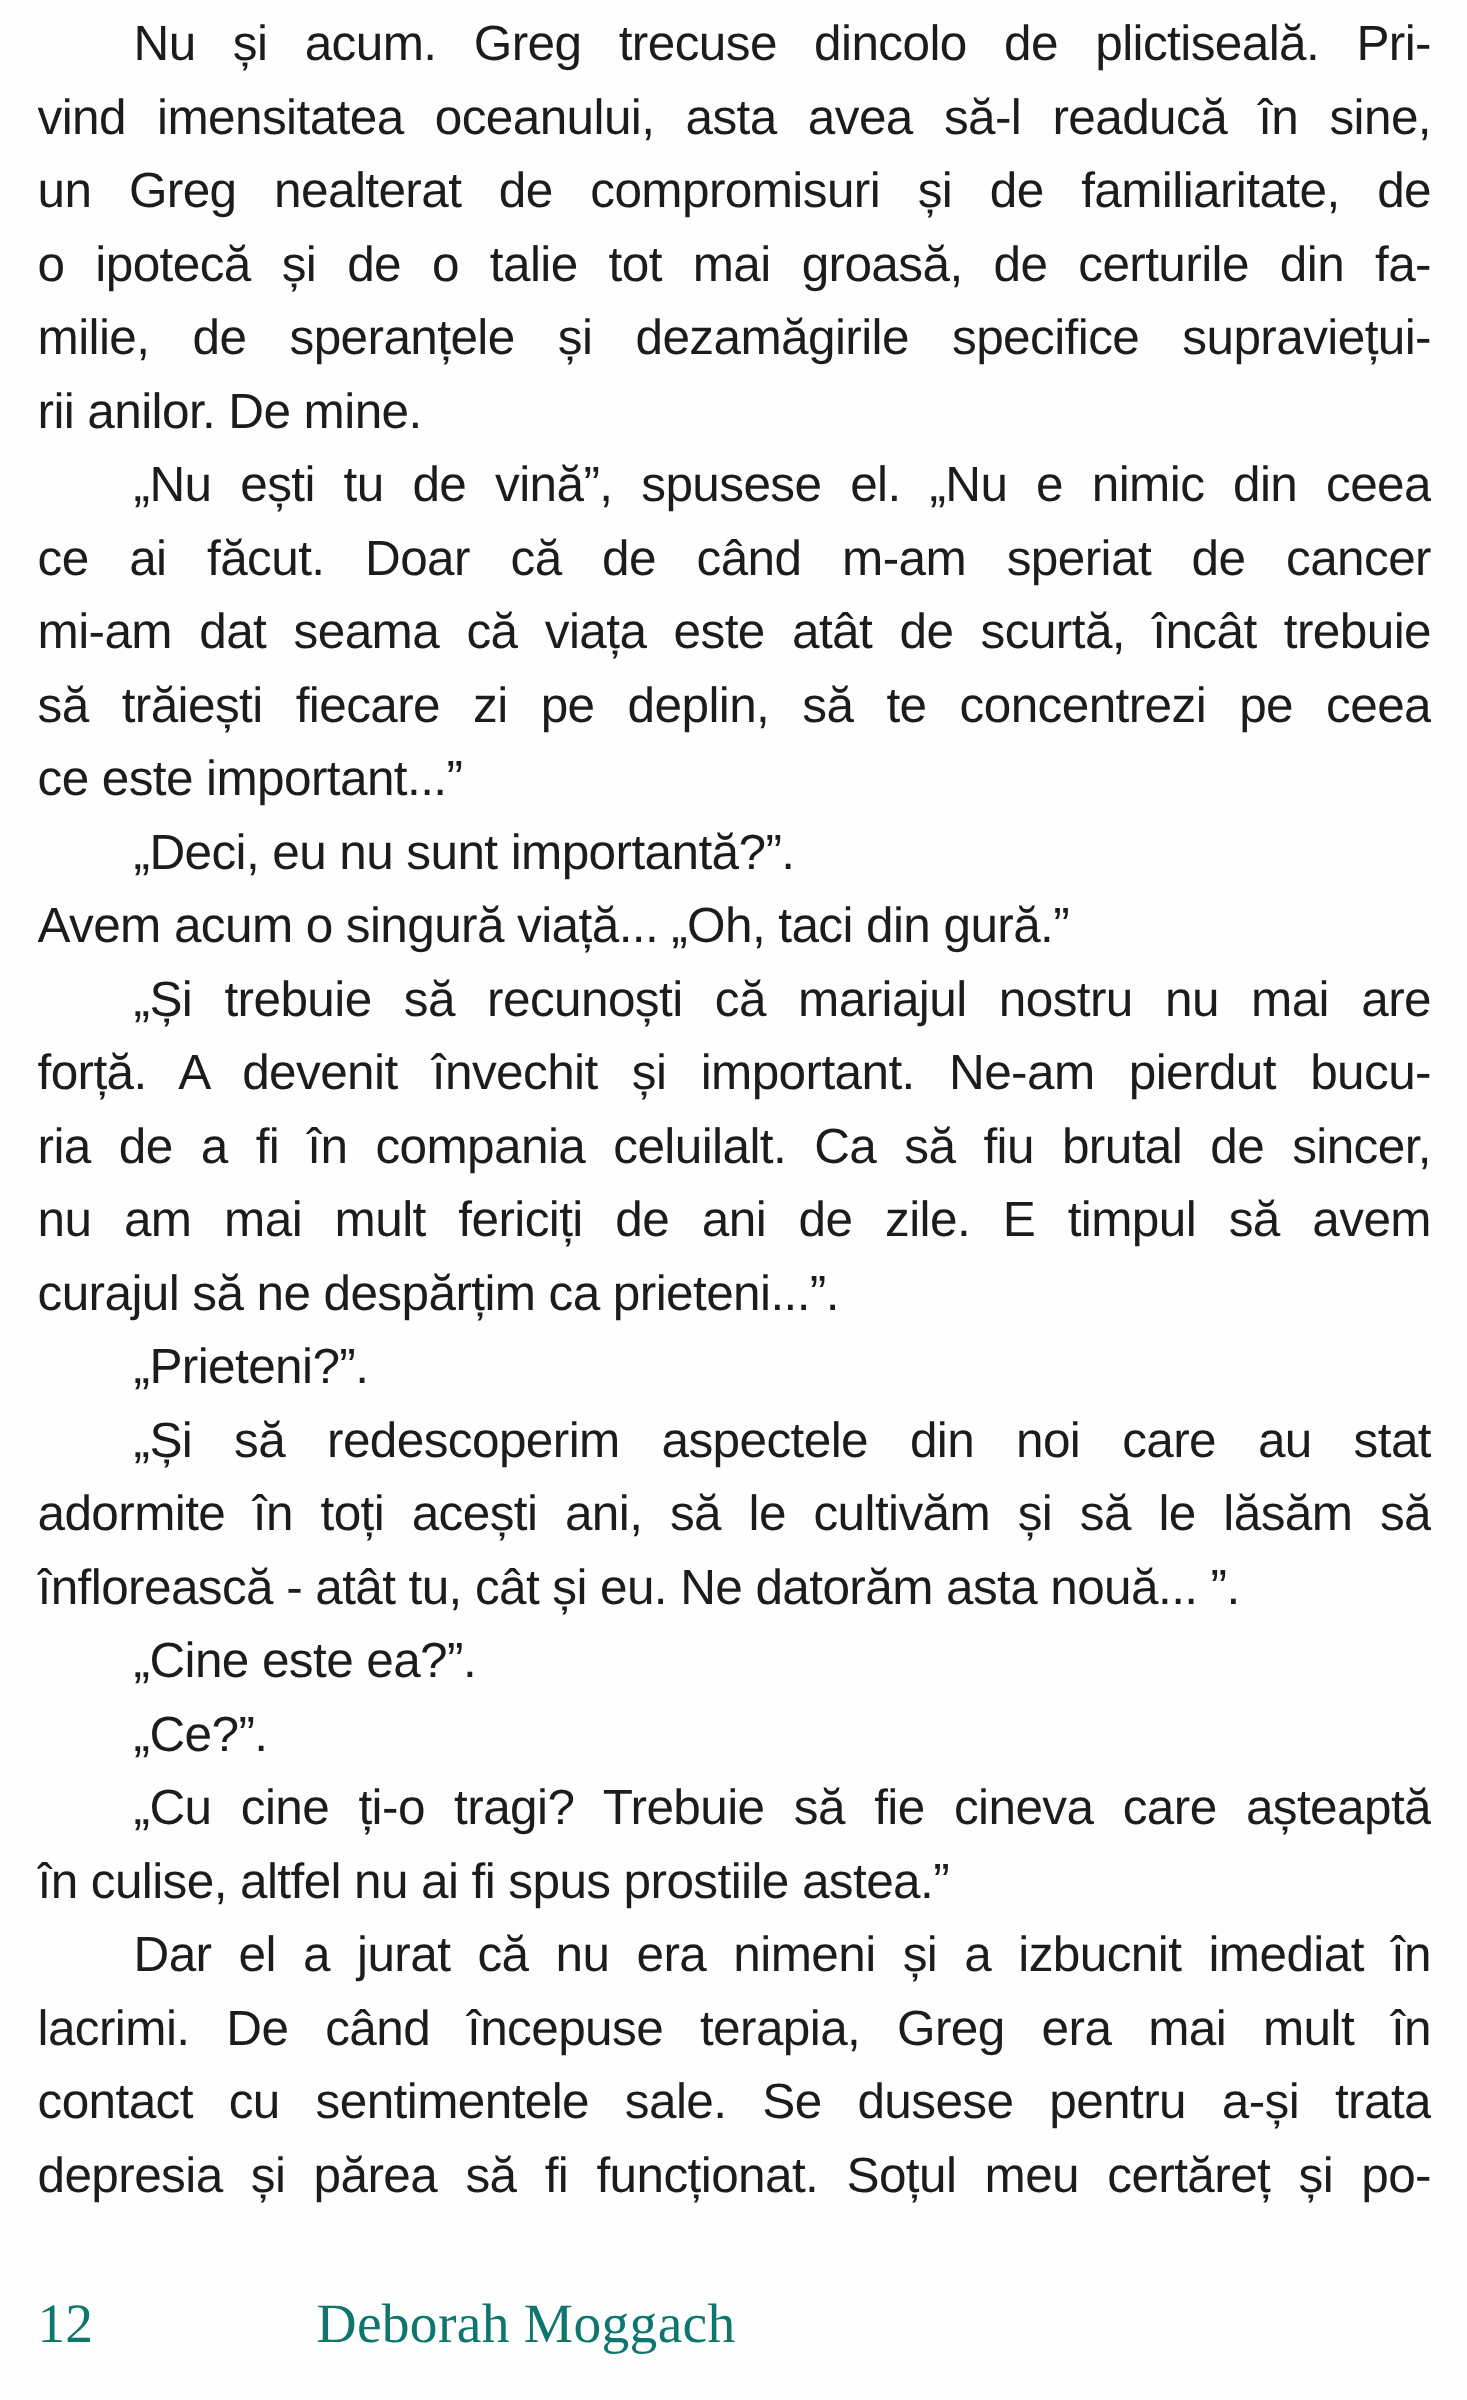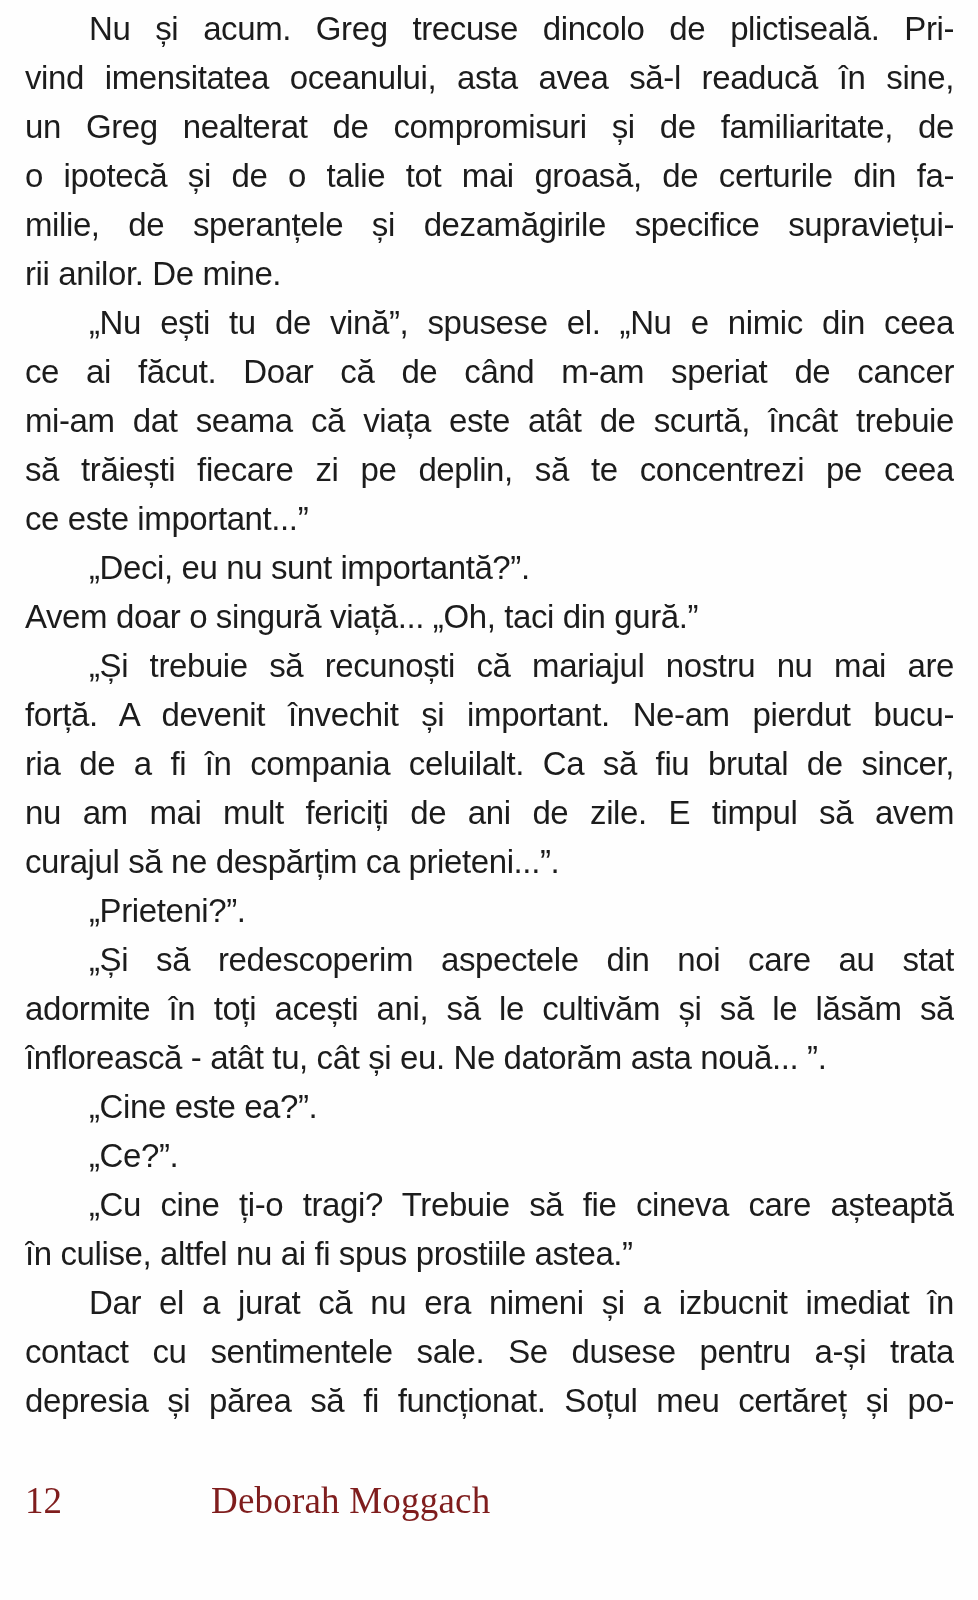--- a/index.html
+++ b/index.html
@@ -49,21 +49,21 @@
     text-indent: 64px;
   }
   .page-footer {
     display: flex;
     align-items: baseline;
     padding: 0 58px 0 25px;
     margin-top: 32px;
     font-family: "Liberation Serif", "DejaVu Serif", serif;
     font-size: 37px;
     line-height: 42px;
-    color: #7f1d1d;
+    color: #0f766e;
   }
   .page-number {
     min-width: 38px;
   }
   .author-name {
     margin-left: 148px;
     letter-spacing: 0.2px;
     margin-top: 23px;
   }
 </style>
@@ -84,21 +84,21 @@
         <div class="line indent">„Nu ești tu de vină”, spusese el. „Nu e nimic din ceea</div>
         <div class="line">ce ai făcut. Doar că de când m-am speriat de cancer</div>
         <div class="line">mi-am dat seama că viața este atât de scurtă, încât trebuie</div>
         <div class="line">să trăiești fiecare zi pe deplin, să te concentrezi pe ceea</div>
         <div class="line last">ce este important...”</div>
       </div>
       <div class="paragraph">
         <div class="line indent last">„Deci, eu nu sunt importantă?”.</div>
       </div>
       <div class="paragraph">
-        <div class="line last">Avem doar o singură viață... „Oh, taci din gură.”</div>
+        <div class="line last">Avem acum o singură viață... „Oh, taci din gură.”</div>
       </div>
       <div class="paragraph">
         <div class="line indent">„Și trebuie să recunoști că mariajul nostru nu mai are</div>
         <div class="line">forță. A devenit învechit și important. Ne-am pierdut bucu-</div>
         <div class="line">ria de a fi în compania celuilalt. Ca să fiu brutal de sincer,</div>
         <div class="line">nu am mai mult fericiți de ani de zile. E timpul să avem</div>
         <div class="line last">curajul să ne despărțim ca prieteni...”.</div>
       </div>
       <div class="paragraph">
         <div class="line indent last">„Prieteni?”.</div>
@@ -113,20 +113,21 @@
       </div>
       <div class="paragraph">
         <div class="line indent last">„Ce?”.</div>
       </div>
       <div class="paragraph">
         <div class="line indent">„Cu cine ți-o tragi? Trebuie să fie cineva care așteaptă</div>
         <div class="line last">în culise, altfel nu ai fi spus prostiile astea.”</div>
       </div>
       <div class="paragraph">
         <div class="line indent">Dar el a jurat că nu era nimeni și a izbucnit imediat în</div>
+        <div class="line">lacrimi. De când începuse terapia, Greg era mai mult în</div>
         <div class="line">contact cu sentimentele sale. Se dusese pentru a-și trata</div>
         <div class="line">depresia și părea să fi funcționat. Soțul meu certăreț și po-</div>
       </div>
     </main>
   <footer class="page-footer">
     <span class="page-number">12</span>
     <span class="author-name">Deborah Moggach</span>
   </footer>
 </div>
 

